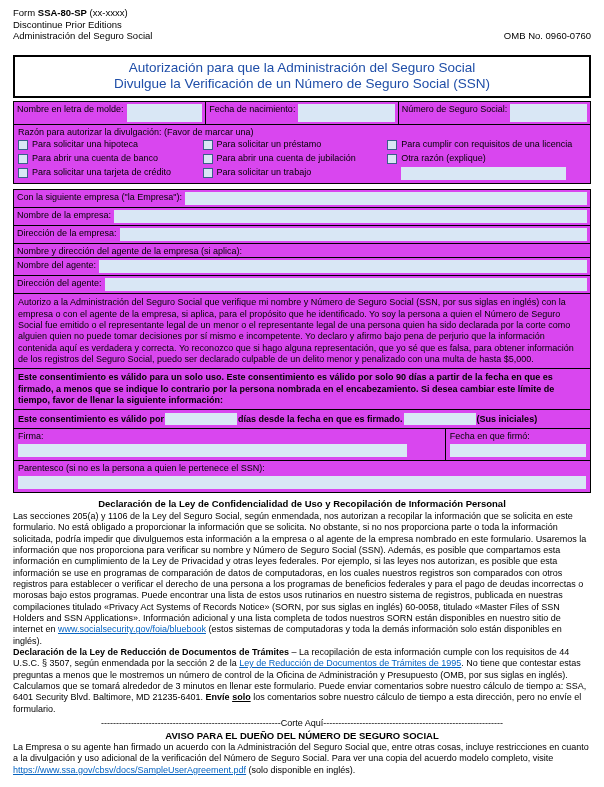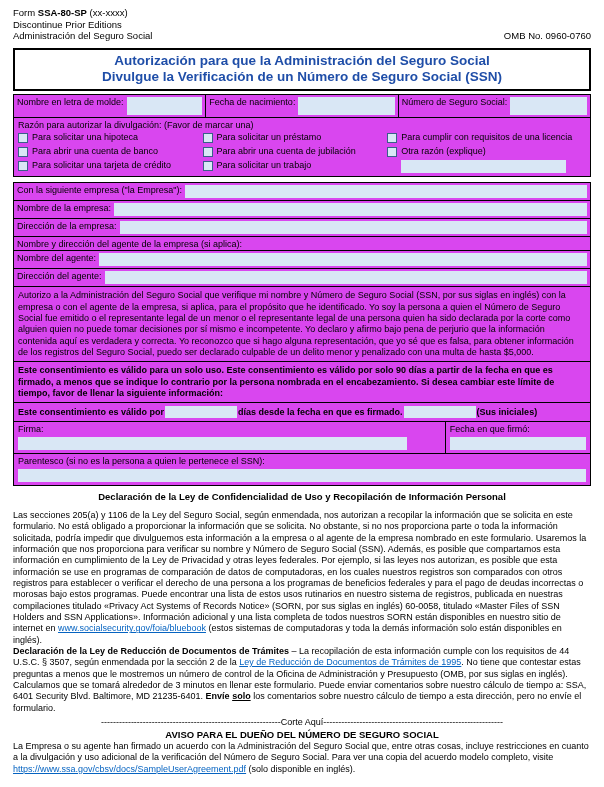--- a/index.html
+++ b/index.html
@@ -3,22 +3,22 @@
 <meta charset="utf-8">
 <style>
   * { margin:0; padding:0; box-sizing:border-box; }
   html,body { background:#ffffff; }
   body { width:604px; font-family:"Liberation Sans", sans-serif; color:#000; }
   .page { width:604px; min-height:787px; padding:7px 13px 6px 13px; background:#fff; }
 
   .hdr { display:flex; justify-content:space-between; align-items:flex-end; font-size:9.5px; line-height:1.22; }
   .hdr b { font-weight:bold; }
 
-  .title-box { border:2px solid #000; margin-top:6px; padding:3px 0; text-align:center;
-               font-weight:bold; font-size:13.5px; line-height:1.22; color:#1f4ea8; }
+  .title-box { border:2px solid #000; margin-top:13px; padding:3px 0; text-align:center;
+               font-weight:normal; font-size:13.5px; line-height:1.22; color:#1f4ea8; }
 
   .stack { margin-top:4px; }
   .frow { border:1px solid #000; margin-top:-1px; background:#d946ef; }
   .flexrow { display:flex; align-items:stretch; }
   .cell { border-left:1px solid #000; }
   .cell:first-child { border-left:none; }
 
   .lbl { font-size:9px; line-height:1.2; padding:2px 3px 1px 3px; white-space:nowrap; }
   .lbl-wrap { white-space:normal; }
   .input { background:#d9e7f5; min-height:13px; }
@@ -38,21 +38,21 @@
 
   .validity { display:flex; align-items:center; gap:1px; font-size:9px; font-weight:bold; padding:3px 4px; }
   .inline-input { display:inline-block; width:72px; height:12px; background:#d9e7f5; }
 
   .sig-left { flex:3.1 1 0; padding:2px 4px 3px 4px; }
   .sig-right { flex:1 1 0; padding:2px 4px 3px 4px; }
   .sig-label { font-size:9px; line-height:1.2; }
   .sig-input { height:13px; background:#d9e7f5; margin-top:2px; }
 
   .section { margin-top:5px; }
-  .center-heading { text-align:center; font-weight:bold; font-size:9.5px; margin:5px 0 8px 0; }
+  .center-heading { text-align:center; font-weight:bold; font-size:9.5px; margin:5px 0 2px 0; }
   .body-text { font-size:9px; line-height:1.26; text-align:left; }
   .link { color:#0563c1; text-decoration:underline; cursor:pointer; }
   .bold-u { font-weight:bold; text-decoration:underline; }
 
   .cut-line { text-align:center; font-size:9px; margin:3px 0 2px 0; white-space:nowrap; overflow:hidden; }
 </style>
 </head>
 <body>
 
 <div class="page">

